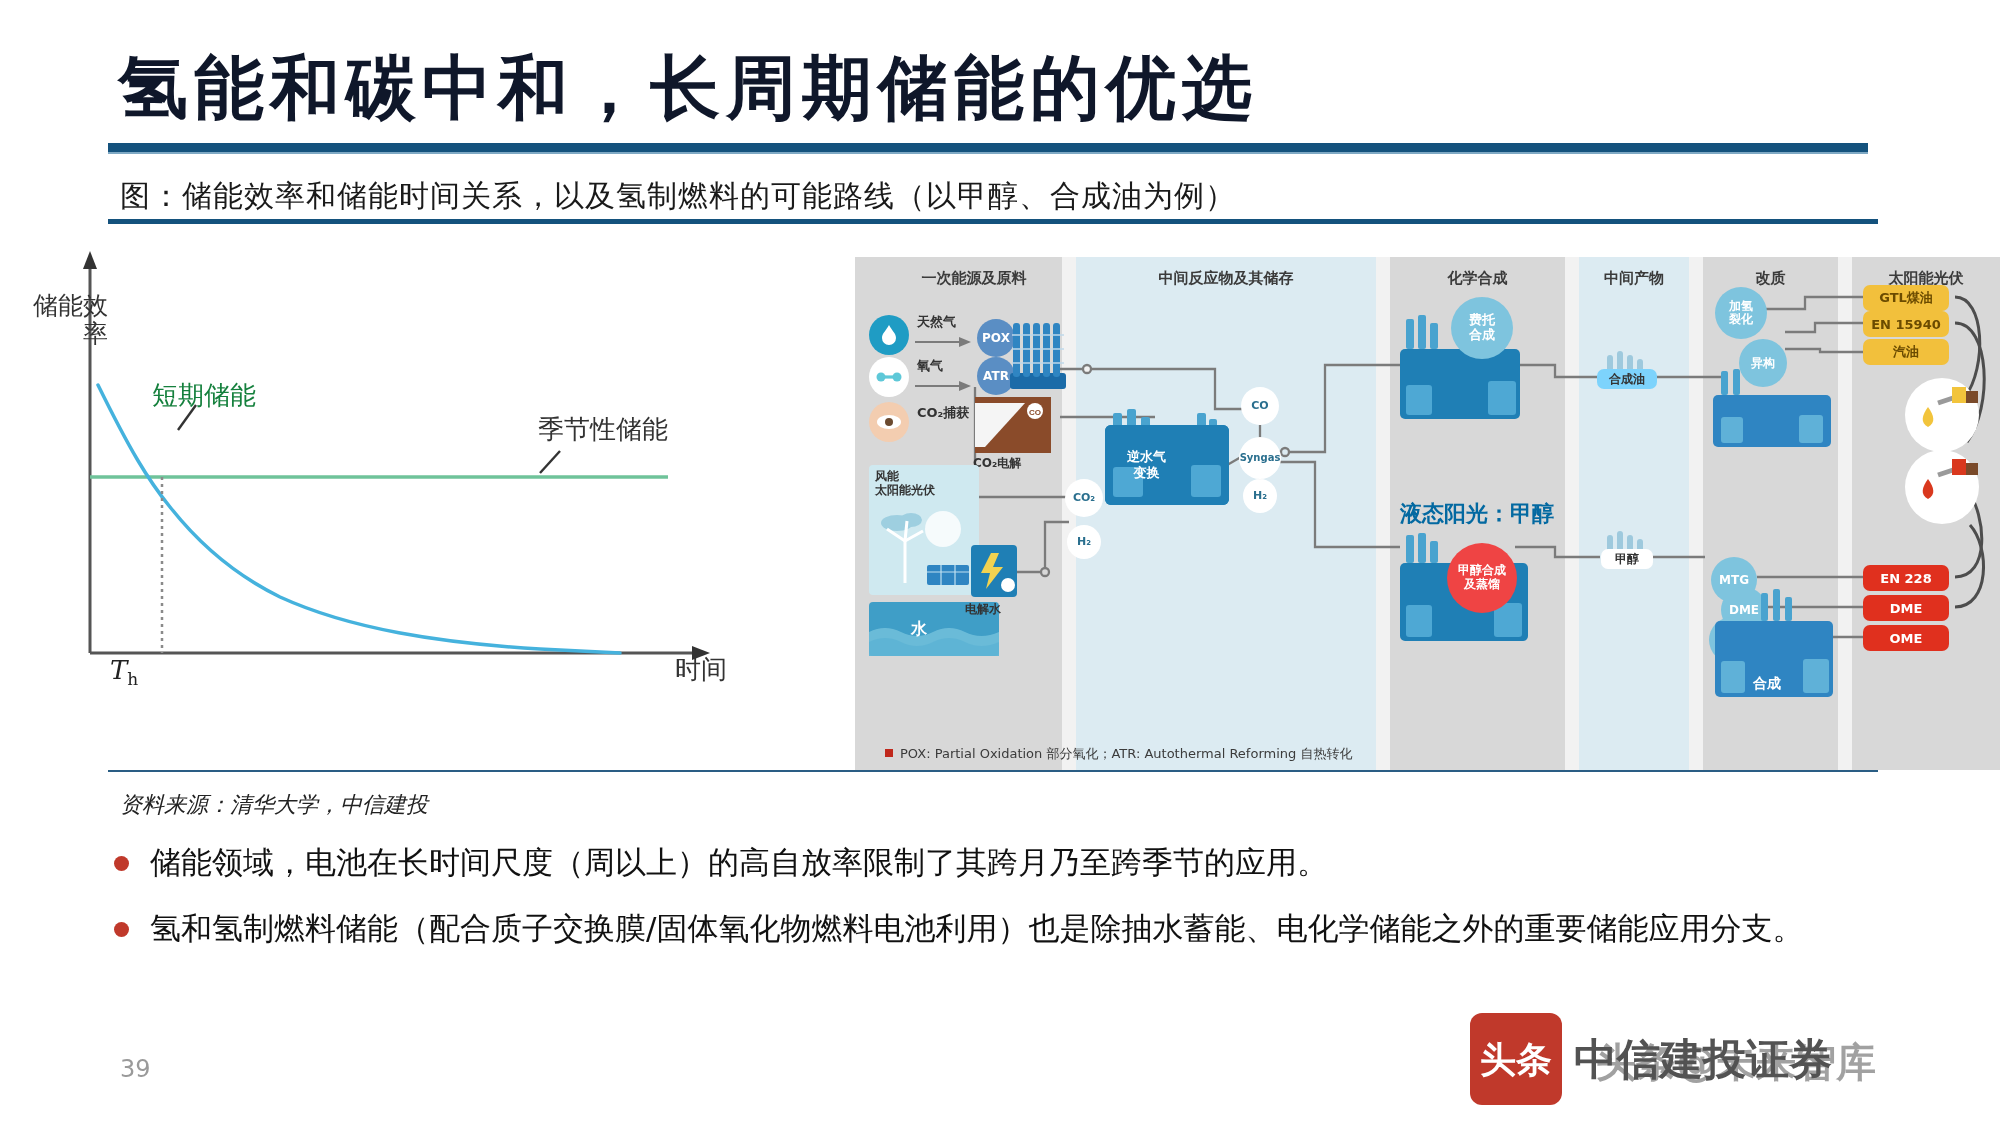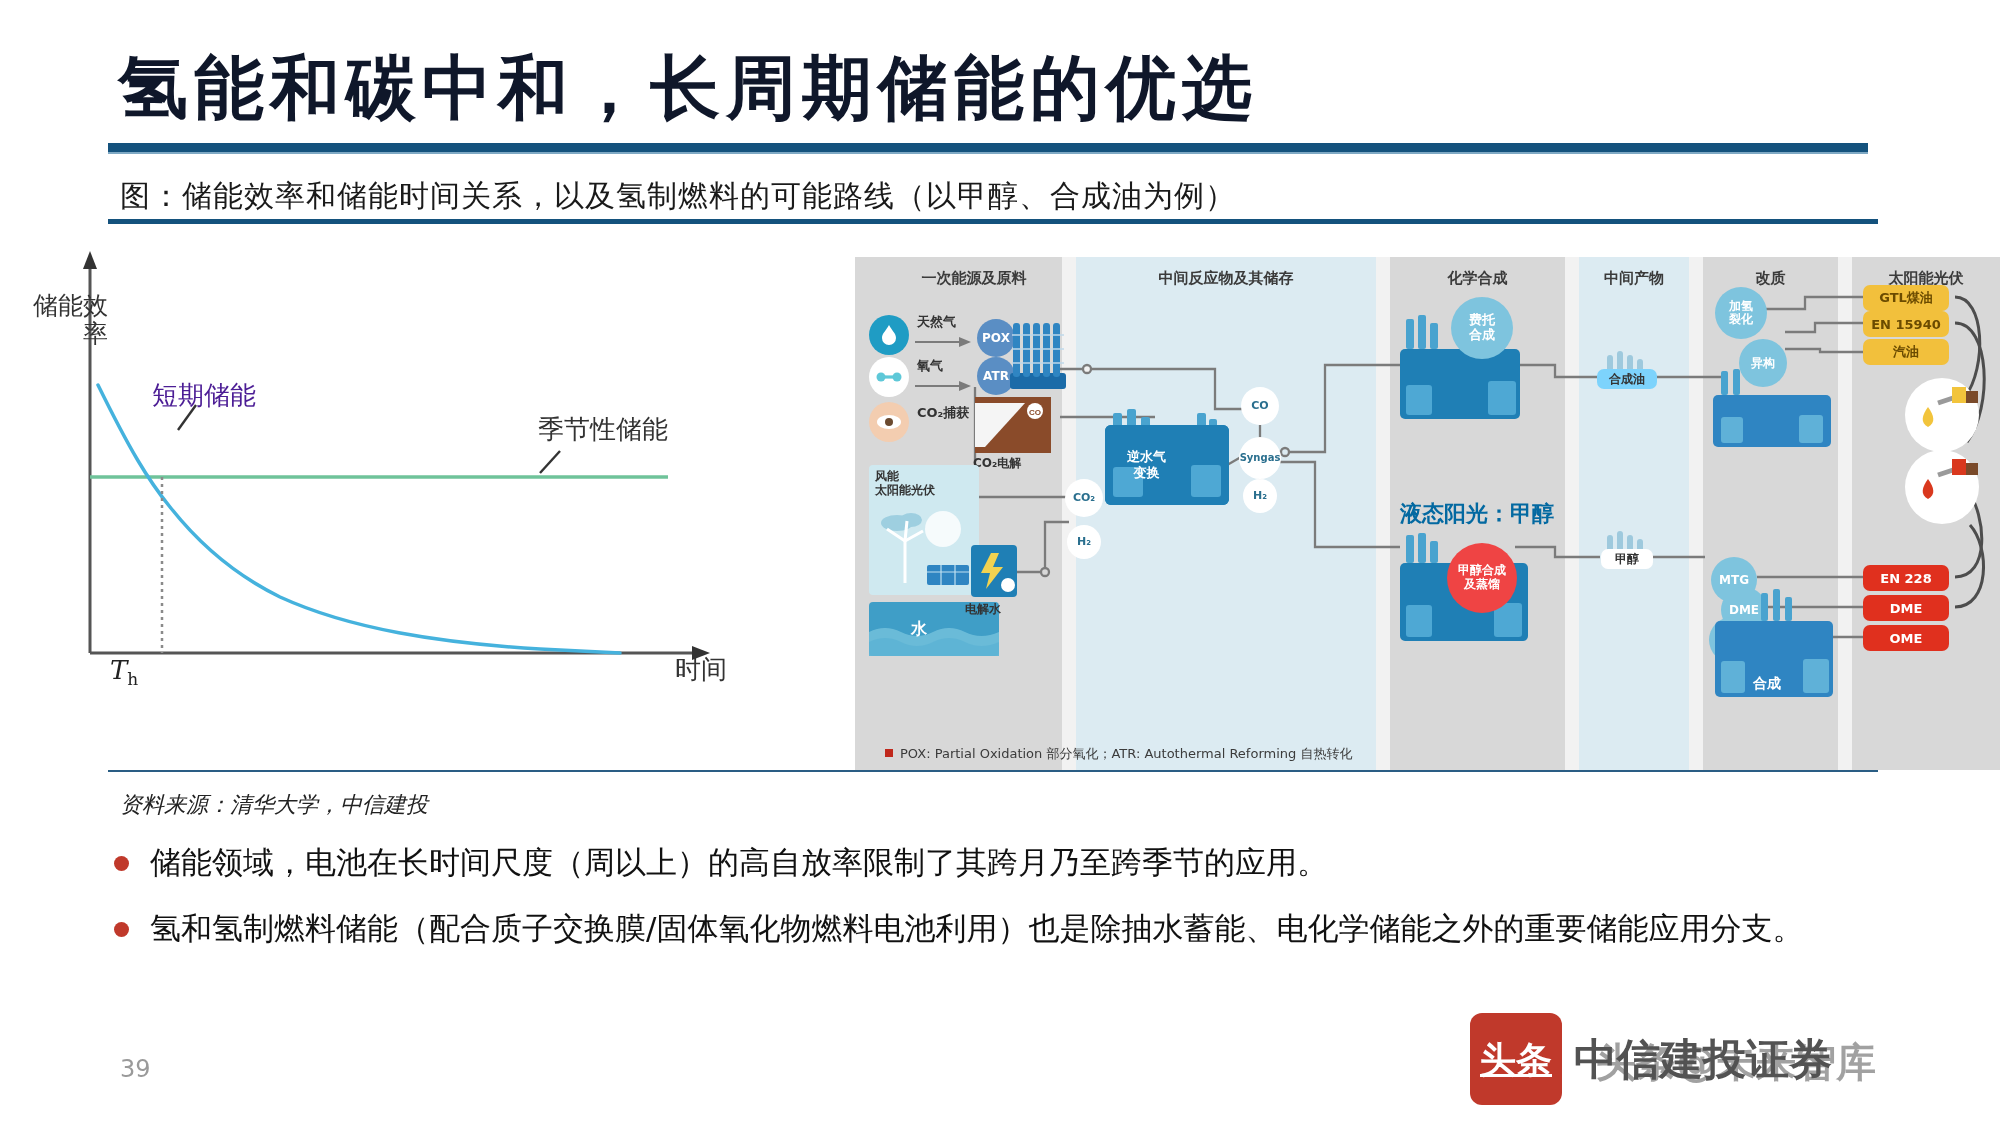--- a/index.html
+++ b/index.html
@@ -40,21 +40,21 @@
 
   
   .chart{position:absolute;left:20px;top:245px;width:720px;height:430px;}
   .chart svg{display:block;}
   .ylab{
     position:absolute;left:16px;top:292px;width:92px;
     text-align:right;font-size:25px;color:#333;line-height:1.12;
     font-family:"DejaVu Sans","Liberation Sans",sans-serif;
   }
   .lbl-short{
-    position:absolute;left:152px;top:378px;font-size:26px;color:#4c1d95;
+    position:absolute;left:152px;top:378px;font-size:26px;color:#15803d;
     font-family:"DejaVu Sans","Liberation Sans",sans-serif;white-space:nowrap;
   }
   .lbl-season{
     position:absolute;left:538px;top:412px;font-size:26px;color:#333;
     font-family:"DejaVu Sans","Liberation Sans",sans-serif;white-space:nowrap;
   }
   .lbl-th{
     position:absolute;left:110px;top:655px;font-size:26px;color:#222;
     font-family:"DejaVu Serif","Liberation Serif",serif;font-style:italic;
   }
@@ -148,21 +148,21 @@
     font-family:"DejaVu Sans","Liberation Sans",sans-serif;
   }
 
   
   .wm{position:absolute;right:30px;bottom:10px;width:500px;height:110px;}
   .wm-seal{
     position:absolute;left:0;top:8px;width:92px;height:92px;border-radius:12px;
     background:#c0392b;color:#fff;display:flex;align-items:center;
     justify-content:center;flex-wrap:wrap;font-size:36px;font-weight:700;
     font-family:"DejaVu Serif","Liberation Serif",serif;line-height:1;
-    padding:6px;box-sizing:border-box;text-align:center;text-decoration:underline;
+    padding:6px;box-sizing:border-box;text-align:center;
   }
   .wm-text{
     position:absolute;left:104px;top:26px;font-size:43px;font-weight:700;
     color:#3b3b3b;font-family:"DejaVu Sans","Liberation Sans",sans-serif;
     white-space:nowrap;opacity:.88;
   }
   .wm-text2{
     position:absolute;left:126px;top:30px;font-size:40px;font-weight:700;
     color:#555;font-family:"DejaVu Sans","Liberation Sans",sans-serif;
     white-space:nowrap;opacity:.55;

